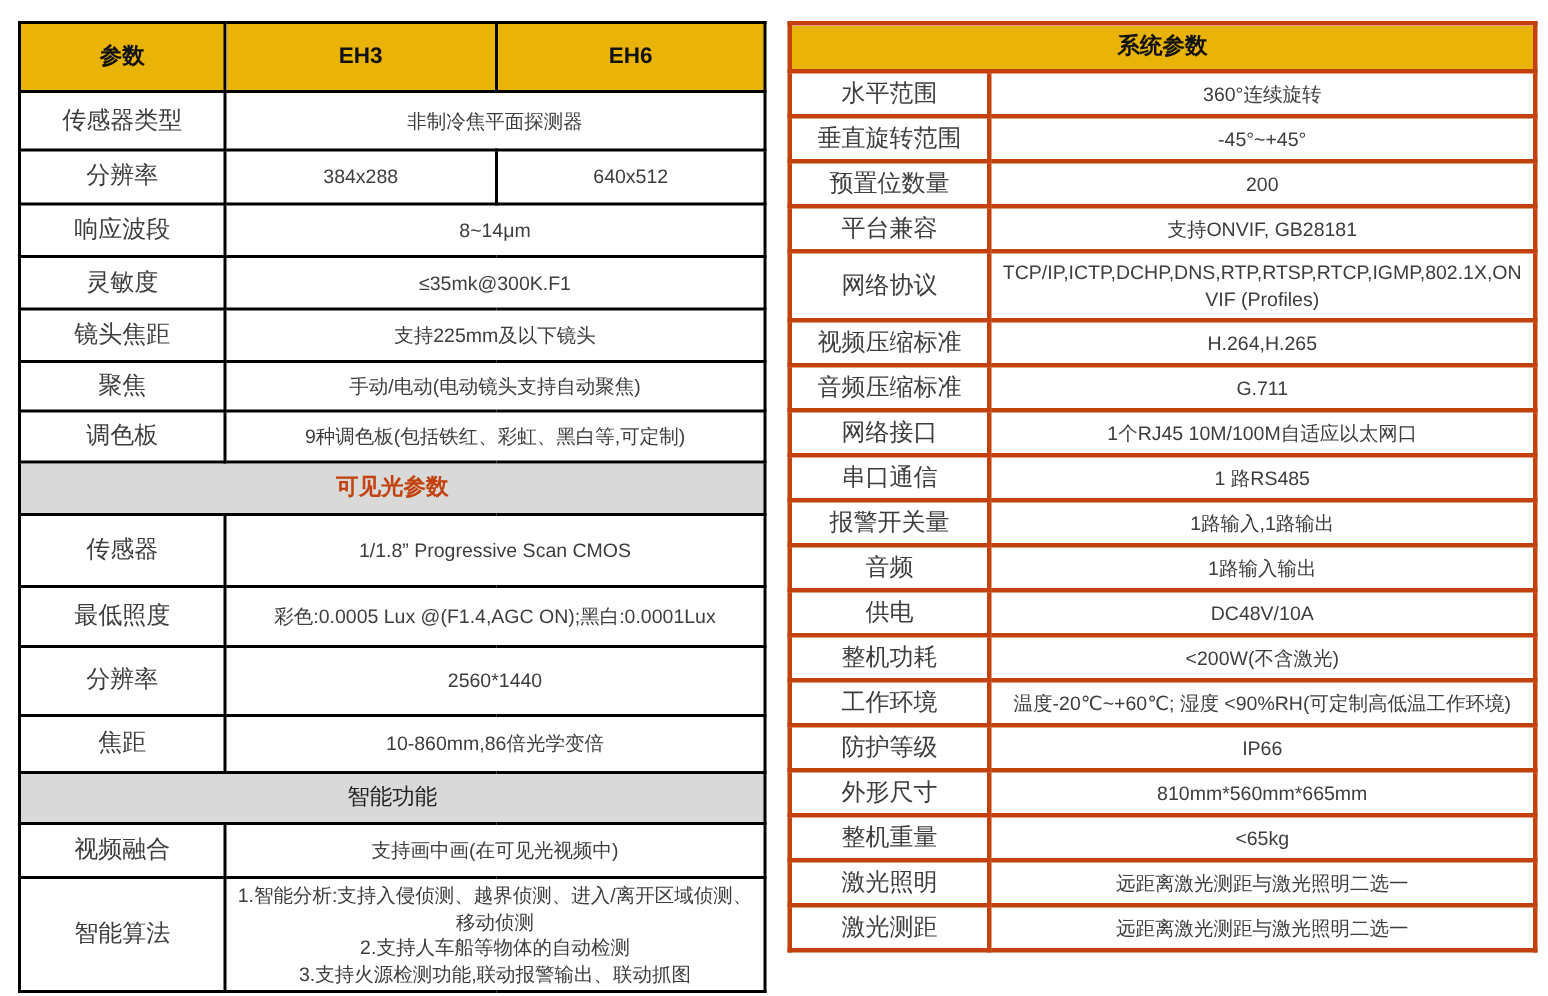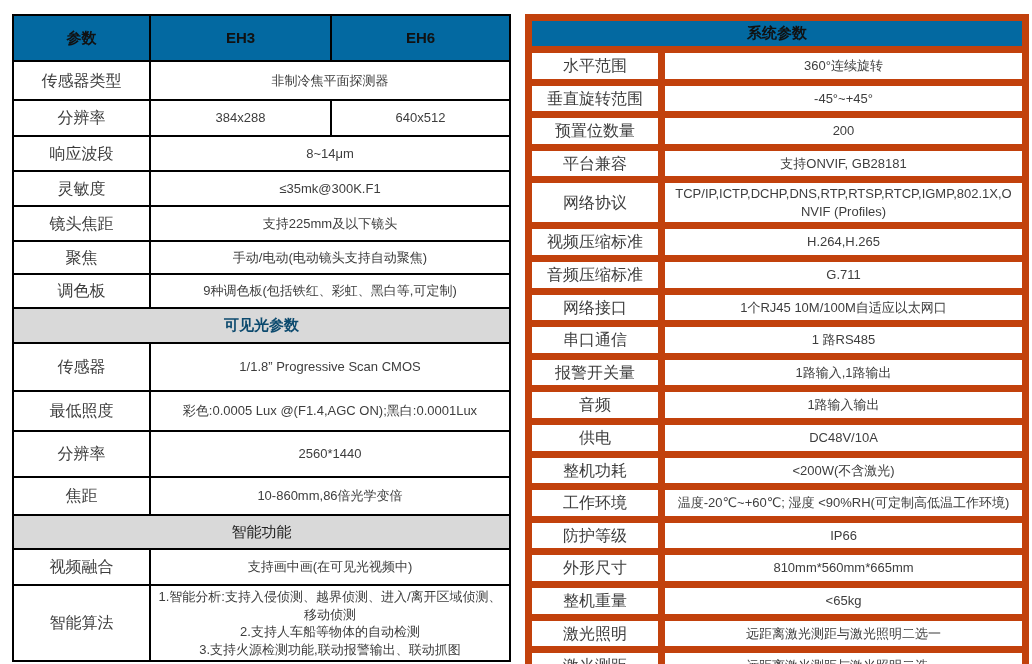--- a/index.html
+++ b/index.html
@@ -4,29 +4,29 @@
 <style>
   html,body{margin:0;padding:0;}
   body{
     width:1032px;height:664px;background:#ffffff;position:relative;overflow:hidden;
     font-family:"Liberation Sans","DejaVu Sans",sans-serif;color:#3d3d3d;
   }
   table{border-collapse:collapse;table-layout:fixed;position:absolute;top:14px;}
   #left-table{left:12px;width:497px;}
   #right-table{left:525px;width:497px;border:2px solid #000;}
   #left-table td,#left-table th{border:2px solid #000;}
-  #right-table td,#right-table th{border:7px solid #c2410c;}
+  #right-table td,#right-table th{border:3px solid #c2410c;}
   td,th{
     text-align:center;vertical-align:middle;font-size:13px;padding:2px 6px;
     overflow:hidden;word-break:break-word;line-height:1.35;
   }
-  th{font-weight:bold;font-size:15px;background:#0369a1;color:#111111;}
+  th{font-weight:bold;font-size:15px;background:#eab308;color:#111111;}
   td.label{font-size:16px;}
   td.section{background:#d9d9d9;font-size:15px;color:#222222;font-weight:normal;}
-  td.section.bold{font-weight:bold;color:#0c4a6e;}
+  td.section.bold{font-weight:bold;color:#c2410c;}
   td.multi div{text-align:center;}
 </style>
 </head>
 <body>
 
 <table id="left-table">
   <colgroup>
     <col style="width:137px">
       <col style="width:181px">
       <col style="width:179px">

